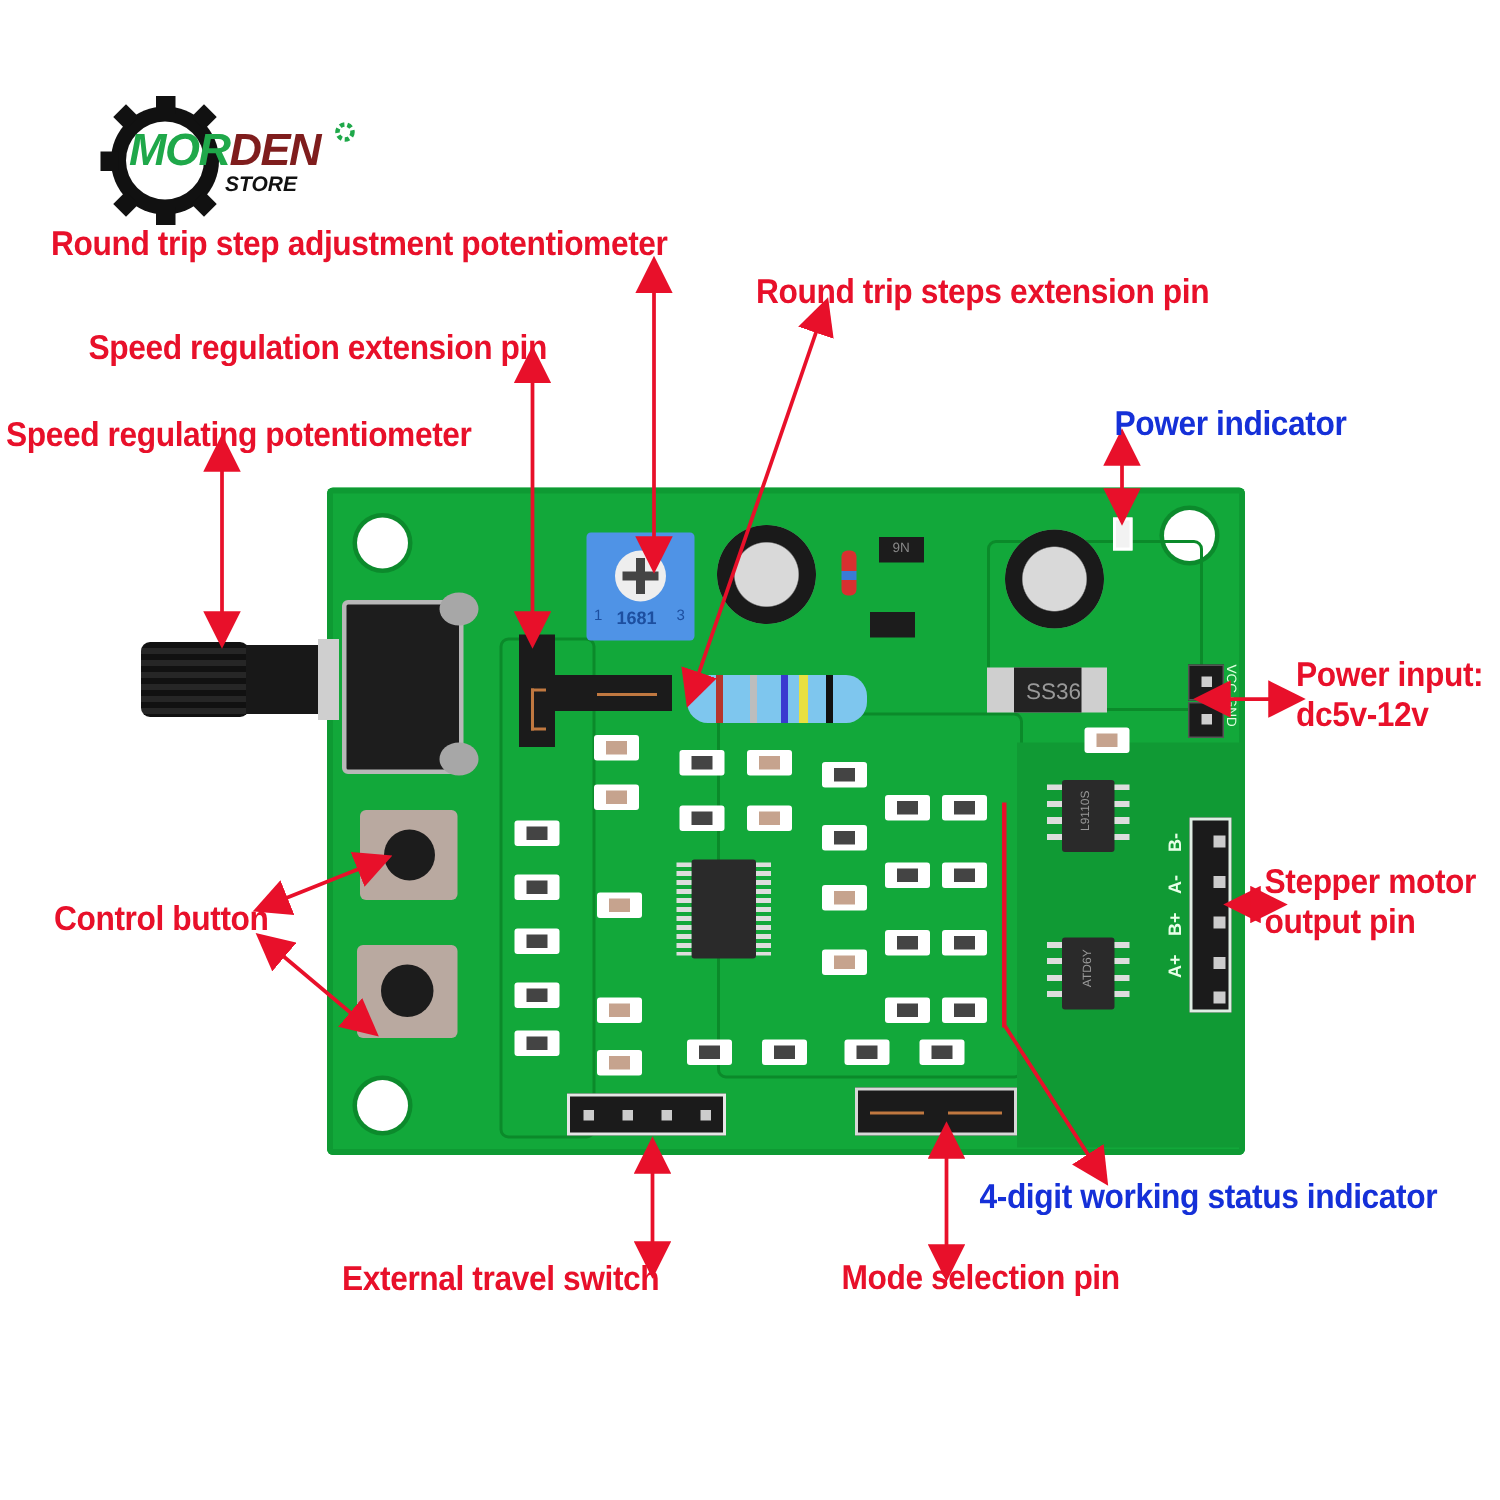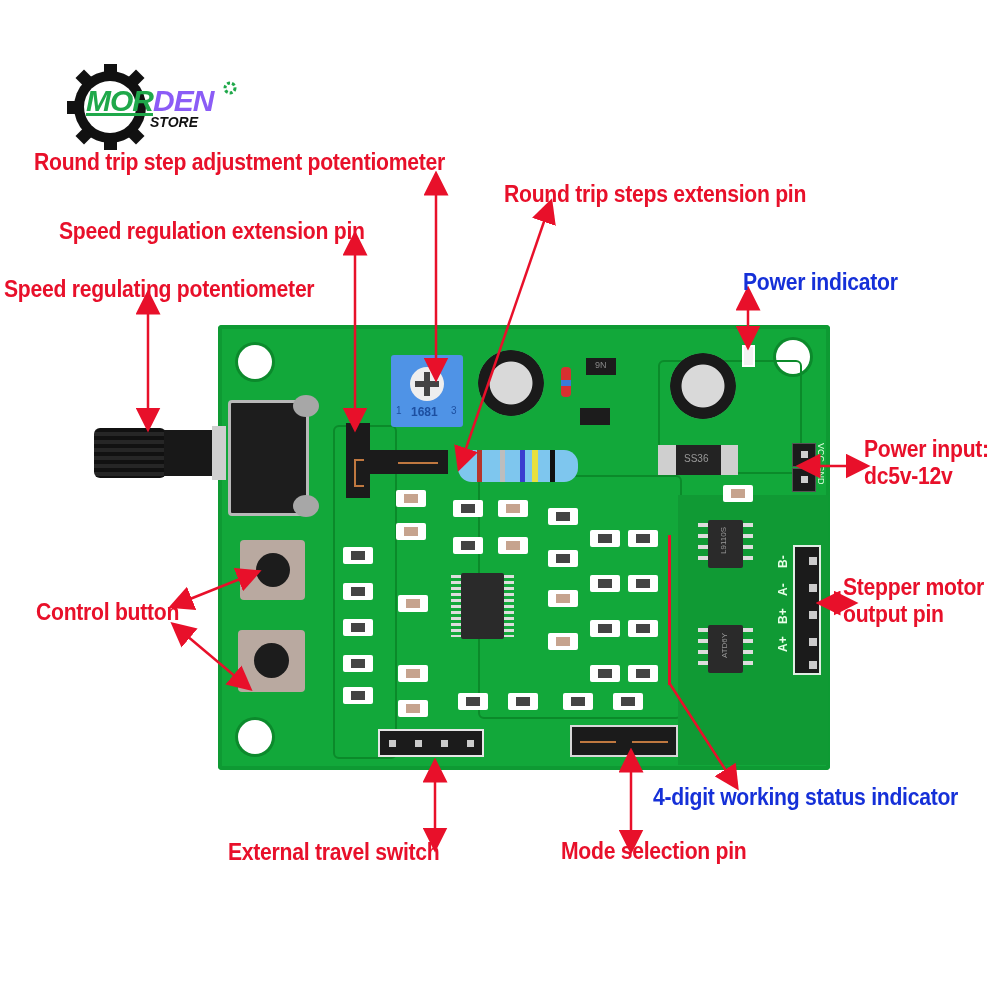--- a/index.html
+++ b/index.html
@@ -34,21 +34,21 @@
       <rect x="40" y="76" width="13" height="12"></rect>
       <rect x="3" y="39" width="12" height="13"></rect>
       <rect x="14" y="10" width="12" height="12" transform="rotate(45 20 16)"></rect>
       <rect x="14" y="68" width="12" height="12" transform="rotate(45 20 74)"></rect>
       <rect x="66" y="10" width="12" height="12" transform="rotate(45 72 16)"></rect>
       <rect x="66" y="68" width="12" height="12" transform="rotate(45 72 74)"></rect>
     </g>
     <circle cx="46" cy="45" r="26" fill="#fff"></circle>
   </svg>
   <div class="logo-text" style="left:22px;top:22px;font-size:30px;letter-spacing:-1px;">
-    <span style="color:#1fa84a;text-decoration:underline;">MOR</span><span style="color:#8b5cf6;">DEN</span>
+    <span style="color:#1fa84a;">MOR</span><span style="color:#7f1d1d;">DEN</span>
   </div>
   <div class="logo-text" style="left:86px;top:52px;font-size:14px;color:#111;">STORE</div>
   <svg class="abs" style="left:158px;top:18px" width="16" height="16" viewBox="0 0 16 16">
       <circle cx="8" cy="8" r="5" fill="none" stroke="#1fa84a" stroke-width="3" stroke-dasharray="3 2"></circle>
     </svg>
 </div>
 
 <div class="board">
 
   <div class="hole" style="left:20px;top:20px;"></div>
@@ -98,21 +98,21 @@
       <span style="position:absolute;left:9px;top:2px;font-size:9px;color:#888;">9N</span>
     </div>
   <div class="abs" style="left:362px;top:83px;width:30px;height:17px;background:#1c1c1c;"></div>
 
   <div class="abs" style="left:524px;top:20px;width:9px;height:18px;background:#f2f2f2;border:2px solid #fff;"></div>
 
   <div class="abs" style="left:240px;top:125px;width:120px;height:32px;border-radius:14px;background:linear-gradient(90deg,#7ec6ee 0 16%,#b7342c 16% 20%,#7ec6ee 20% 35%,#bdbdbd 35% 39%,#7ec6ee 39% 52%,#3a3ad0 52% 56%,#7ec6ee 56% 62%,#e8e040 62% 67%,#7ec6ee 67% 77%,#111 77% 81%,#7ec6ee 81%);"></div>
 
   <div class="abs" style="left:440px;top:120px;width:80px;height:30px;background:#cfcfcf;">
     <div class="abs" style="left:18px;top:0;width:45px;height:30px;background:#232323;"></div>
-    <div class="abs" style="left:26px;top:8px;font-size:10px;color:#999;">SS36</div>
+    <div class="abs" style="left:26px;top:8px;font-size:15px;color:#999;">SS36</div>
   </div>
 
   <div class="pin" style="left:574px;top:118px;"></div>
   <div class="pin" style="left:574px;top:143px;"></div>
   <div class="abs" style="left:598px;top:118px;font-size:9px;color:#e0ffe0;writing-mode:vertical-rl;">VCC GND</div>
 
   <div class="ic" style="left:243px;top:248px;width:43px;height:66px;"></div>
   <div class="leg" style="left:233px;top:250px;width:10px;height:62px;background:repeating-linear-gradient(#ddd 0 3px,transparent 3px 6px);"></div>
   <div class="leg" style="left:286px;top:250px;width:10px;height:62px;background:repeating-linear-gradient(#ddd 0 3px,transparent 3px 6px);"></div>
 

